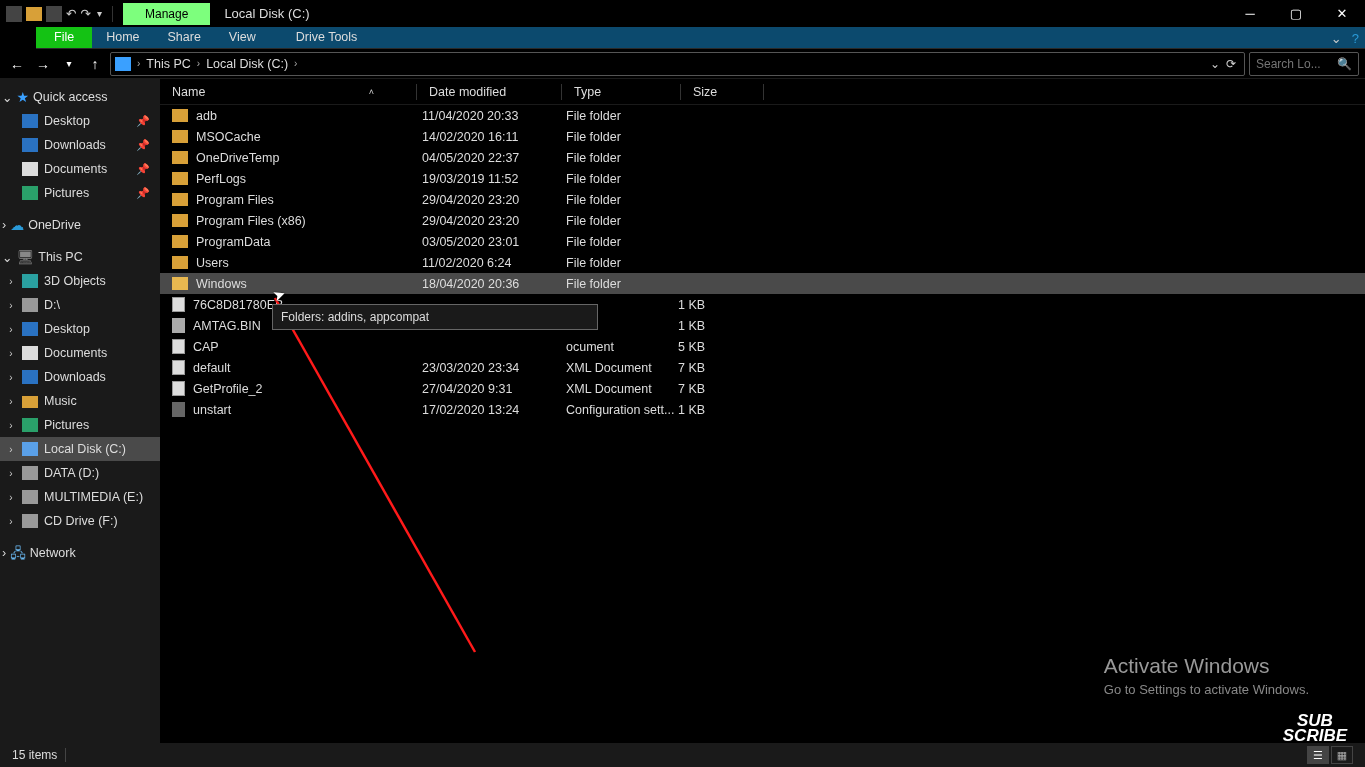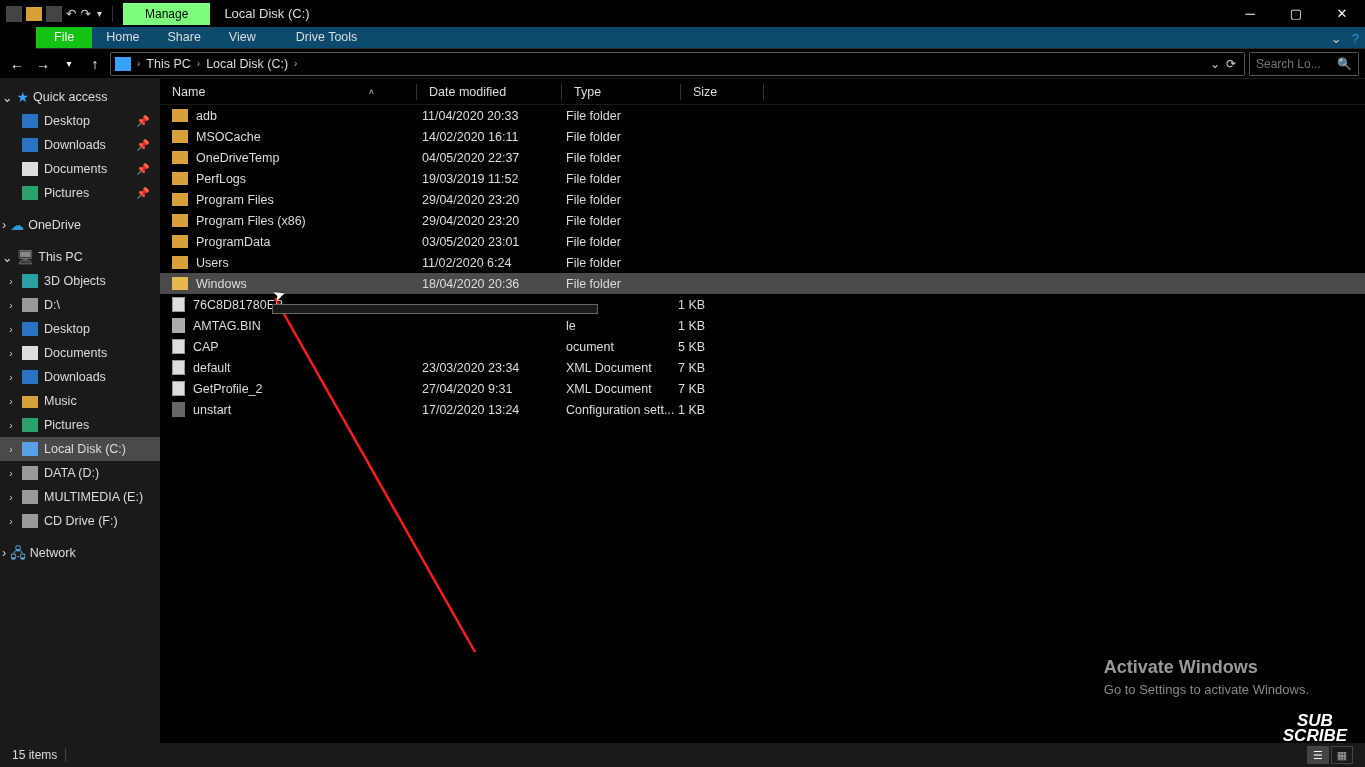--- a/index.html
+++ b/index.html
@@ -86,21 +86,21 @@
   .fic.bin { background:#aaa; width:13px; height:15px; }
   .fic.cfg { background:#666; width:13px; height:15px; }
 
   .tooltip { position:absolute; top:199px; left:112px; background:#1a1a1a; border:1px solid #666; padding:4px 8px; font-size:12px; color:#ddd; line-height:16px; z-index:5; width:326px; }
 
   .cursor { position:absolute; top:181px; left:113px; color:#fff; font-size:15px; z-index:6; transform:rotate(-20deg); text-shadow:0 0 2px #000; }
 
   .arrow { position:absolute; top:187px; left:105px; z-index:4; pointer-events:none; }
 
   .watermark { position:absolute; right:56px; bottom:70px; text-align:left; }
-  .watermark .t1 { color:#999; font-size:18px; font-weight:700; }
+  .watermark .t1 { color:#999; font-size:21px; font-weight:400; }
   .watermark .t2 { color:#888; font-size:13px; margin-top:4px; }
 
   .sublogo { position:absolute; right:18px; bottom:24px; color:#fff; font-family:cursive; font-style:italic; font-size:17px; line-height:15px; font-weight:bold; text-align:center; }
 
   .status { position:absolute; bottom:0; left:0; right:0; height:24px; background:#1a1a1a; display:flex; align-items:center; padding:0 12px; color:#ddd; font-size:12px; justify-content:space-between; }
   .status .views { display:flex; gap:2px; }
   .status .vbtn { width:22px; height:18px; border:1px solid #444; display:flex; align-items:center; justify-content:center; font-size:11px; color:#aaa; cursor:pointer; }
   .status .vbtn.act { background:#444; color:#fff; }
   .status .divider { border-left:1px solid #444; height:14px; margin:0 8px; }
 </style>
@@ -419,20 +419,21 @@
         <div class="row">
           <div class="c-name">
             <span class="fic cfg"></span>
             <span>unstart</span>
           </div>
           <div class="c-date">17/02/2020 13:24</div>
           <div class="c-type">Configuration sett...</div>
           <div class="c-size">1 KB</div>
         </div>
         <div class="tooltip">
+        <div>Folders: addins, appcompat</div>
       </div>
       <div class="cursor">➤</div>
       <svg class="arrow" width="220" height="370">
         <line x1="10" y1="6" x2="210" y2="360" stroke="#ff1a1a" stroke-width="2.5"></line>
       </svg>
     </div>
   </div>
 </div>
 
 <div class="watermark">

